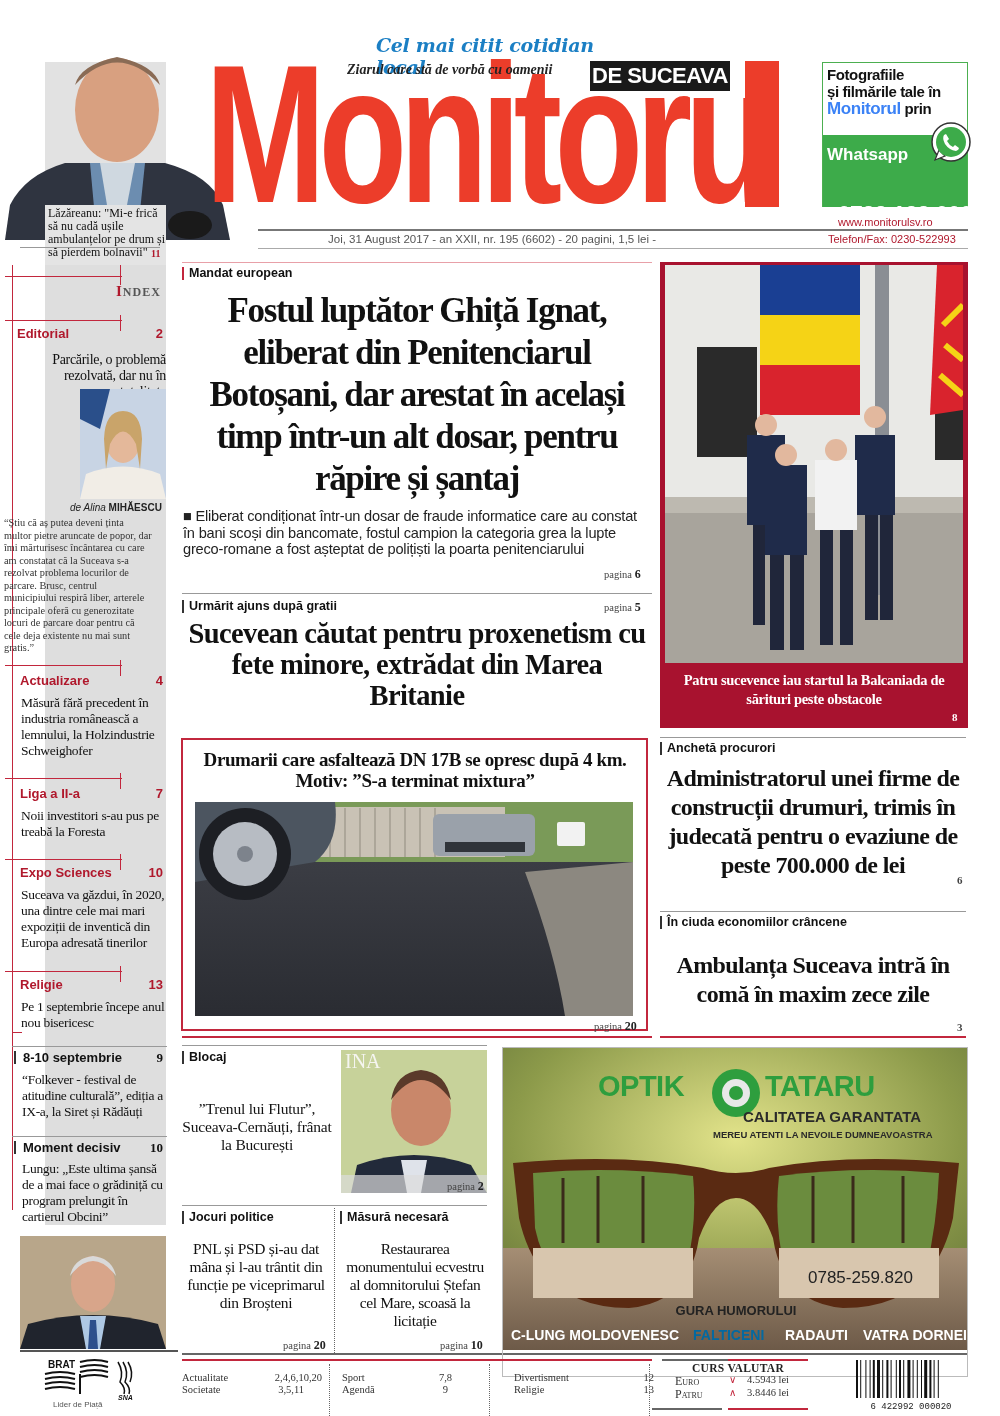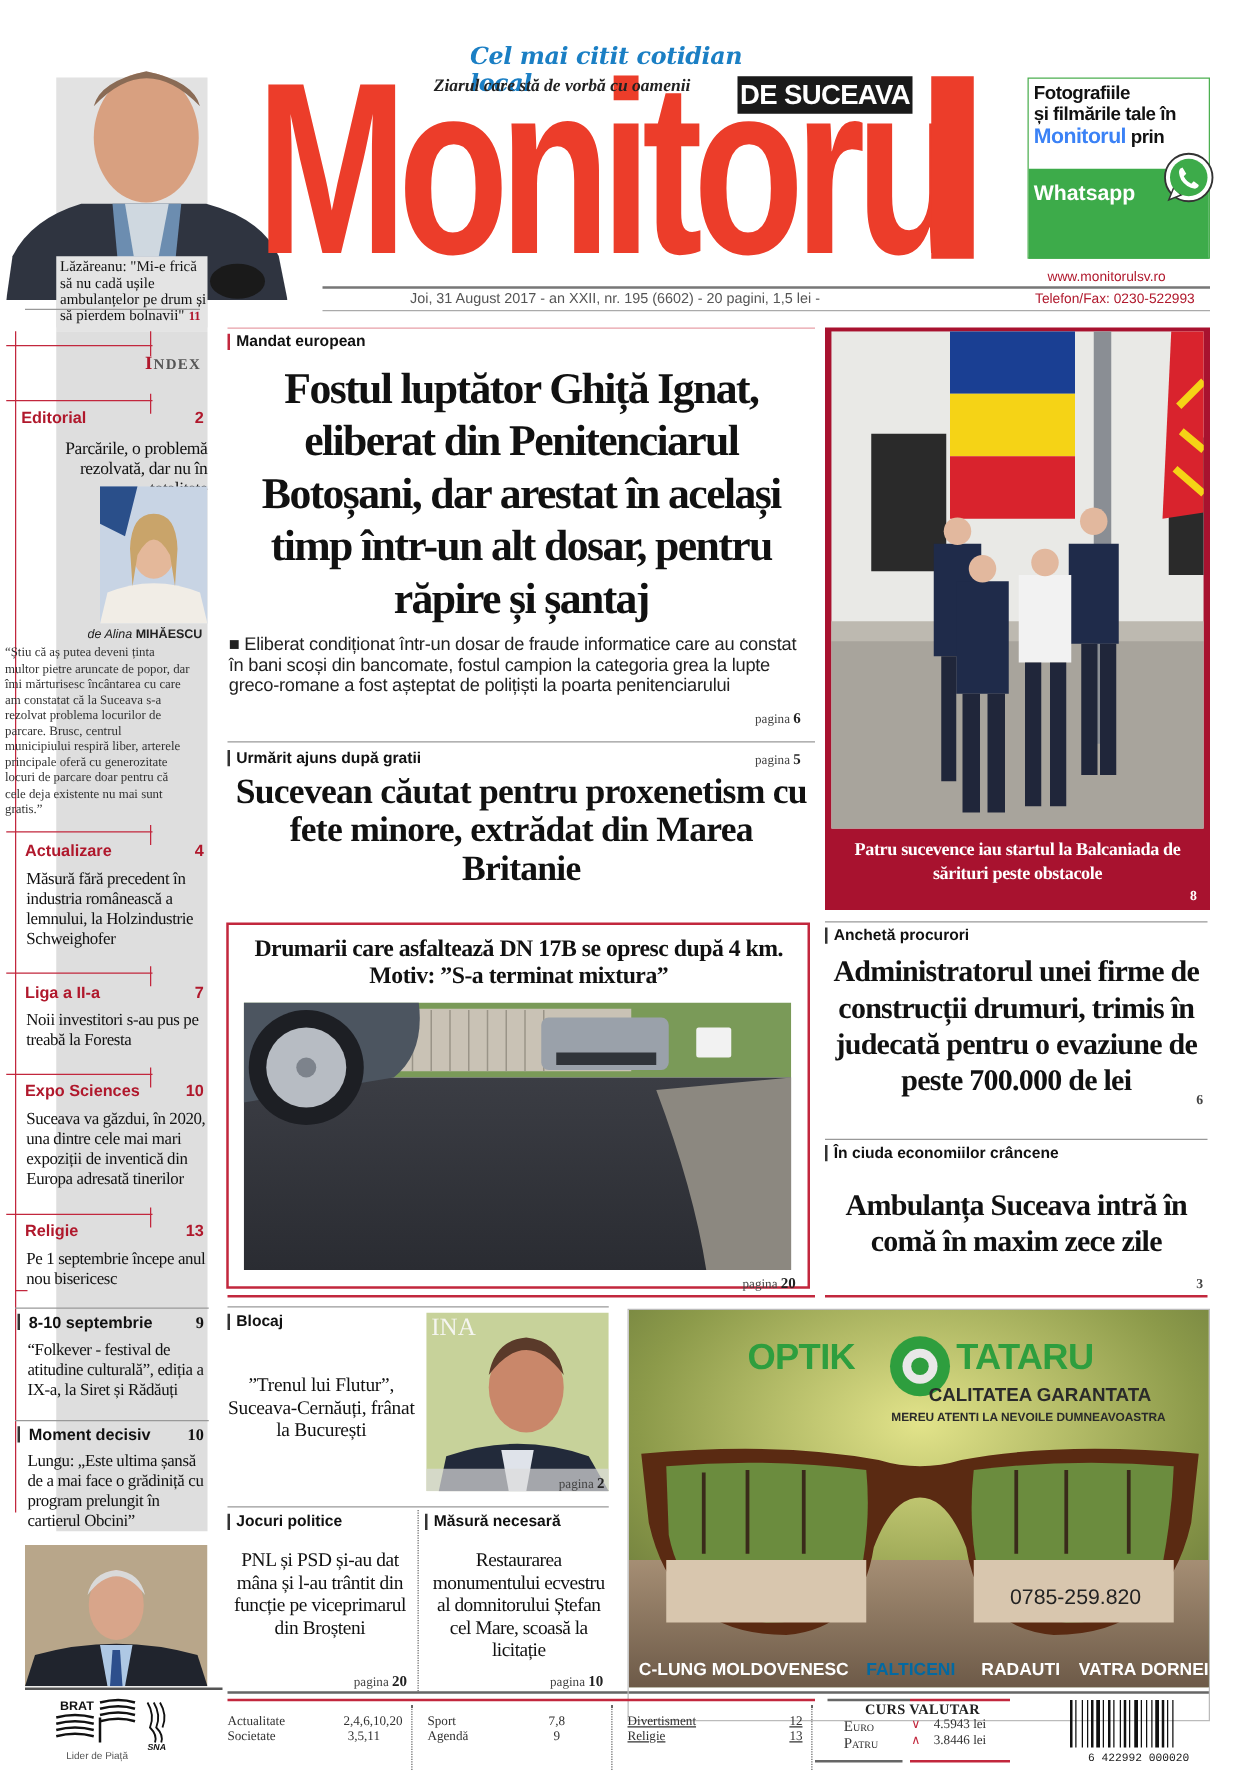--- a/index.html
+++ b/index.html
@@ -377,20 +377,21 @@
     </g>
     <circle cx="233" cy="45" r="24" fill="#2e9e3e"></circle>
     <circle cx="233" cy="45" r="14" fill="#e8e8e8"></circle>
     <circle cx="233" cy="45" r="7" fill="#2e9e3e"></circle>
   </svg>
   <div style="position:absolute;left:95px;top:22px;font-family:'Liberation Sans',sans-serif;font-weight:bold;font-size:29px;color:#2e9e3e;letter-spacing:-0.5px;">OPTIK</div>
   <div style="position:absolute;left:262px;top:22px;font-family:'Liberation Sans',sans-serif;font-weight:bold;font-size:29px;color:#2e9e3e;letter-spacing:-0.5px;">TATARU</div>
   <div style="position:absolute;left:240px;top:60px;font-family:'Liberation Sans',sans-serif;font-weight:bold;font-size:15px;color:#2a2a2a;">CALITATEA GARANTATA</div>
   <div style="position:absolute;left:210px;top:81px;font-family:'Liberation Sans',sans-serif;font-weight:bold;font-size:9.5px;color:#2a2a2a;">MEREU ATENTI LA NEVOILE DUMNEAVOASTRA</div>
   <div style="position:absolute;left:305px;top:220px;font-family:'Liberation Sans',sans-serif;font-size:17px;color:#222;">0785-259.820</div>
+  <div style="position:absolute;left:0;width:466px;text-align:center;top:255px;font-family:'Liberation Sans',sans-serif;font-weight:bold;font-size:13px;color:#222;">GURA HUMORULUI</div>
   <div style="position:absolute;left:8px;top:279px;font-family:'Liberation Sans',sans-serif;font-weight:bold;font-size:14px;color:#fff;">C-LUNG MOLDOVENESC</div>
   <div style="position:absolute;left:190px;top:279px;font-family:'Liberation Sans',sans-serif;font-weight:bold;font-size:14px;color:#0369a1;">FALTICENI</div>
   <div style="position:absolute;left:282px;top:279px;font-family:'Liberation Sans',sans-serif;font-weight:bold;font-size:14px;color:#fff;">RADAUTI</div>
   <div style="position:absolute;left:360px;top:279px;font-family:'Liberation Sans',sans-serif;font-weight:bold;font-size:14px;color:#fff;">VATRA DORNEI</div>
 </div>
 
 <div class="hr-red" style="left:182px;top:1359px;width:470px;height:2px;"></div>
 <div class="abs" id="footer-index">
   <div class="fi-col" style="left:0;">
     <div class="fi-row">
@@ -407,21 +408,21 @@
     <div class="fi-row">
         <span>Sport</span>
         <span style="padding-right:30px">7,8</span>
       </div>
     <div class="fi-row">
         <span>Agendă</span>
         <span style="padding-right:34px">9</span>
       </div>
   </div>
   <div class="vdots" style="left:307px;top:-8px;height:56px;"></div>
-  <div class="fi-col" style="left:320px;text-decoration:underline;">
+  <div class="fi-col" style="left:332px;">
     <div class="fi-row">
         <span>Divertisment</span>
         <span>12</span>
       </div>
     <div class="fi-row">
         <span>Religie</span>
         <span>13</span>
       </div>
   </div>
   <div class="vdots" style="left:467px;top:-8px;height:56px;"></div>

